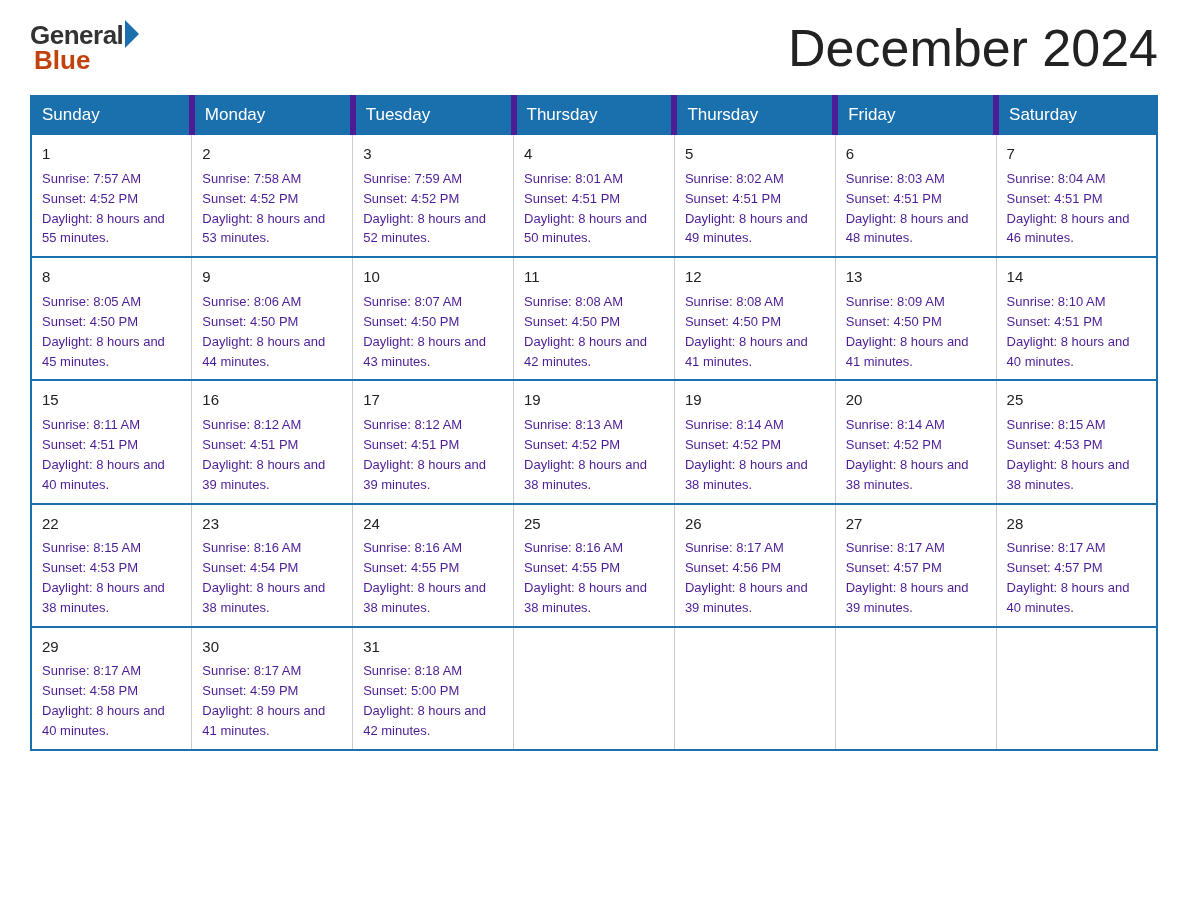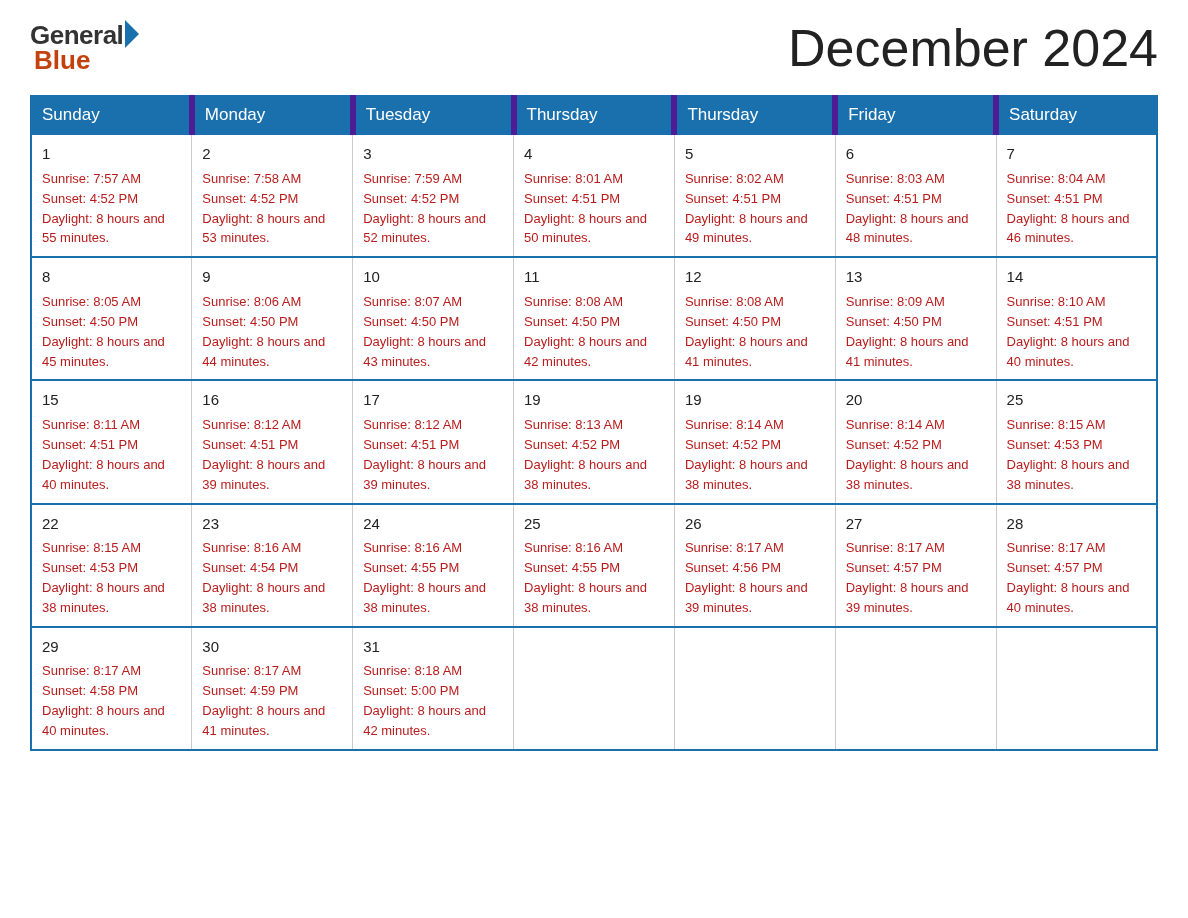--- a/index.html
+++ b/index.html
@@ -96,21 +96,21 @@
     tbody td:last-child {
       border-right: none;
     }
     .day-num {
       font-size: 15px;
       font-weight: normal;
       display: block;
       margin-bottom: 4px;
     }
     .day-info {
-      color: #b91c1c;
+      color: #4c1d95;
       font-size: 13px;
     }
     tbody tr:last-child td {
       border-bottom: none;
     }
   </style>
 </head>
 <body>
 
 <div class="header">

